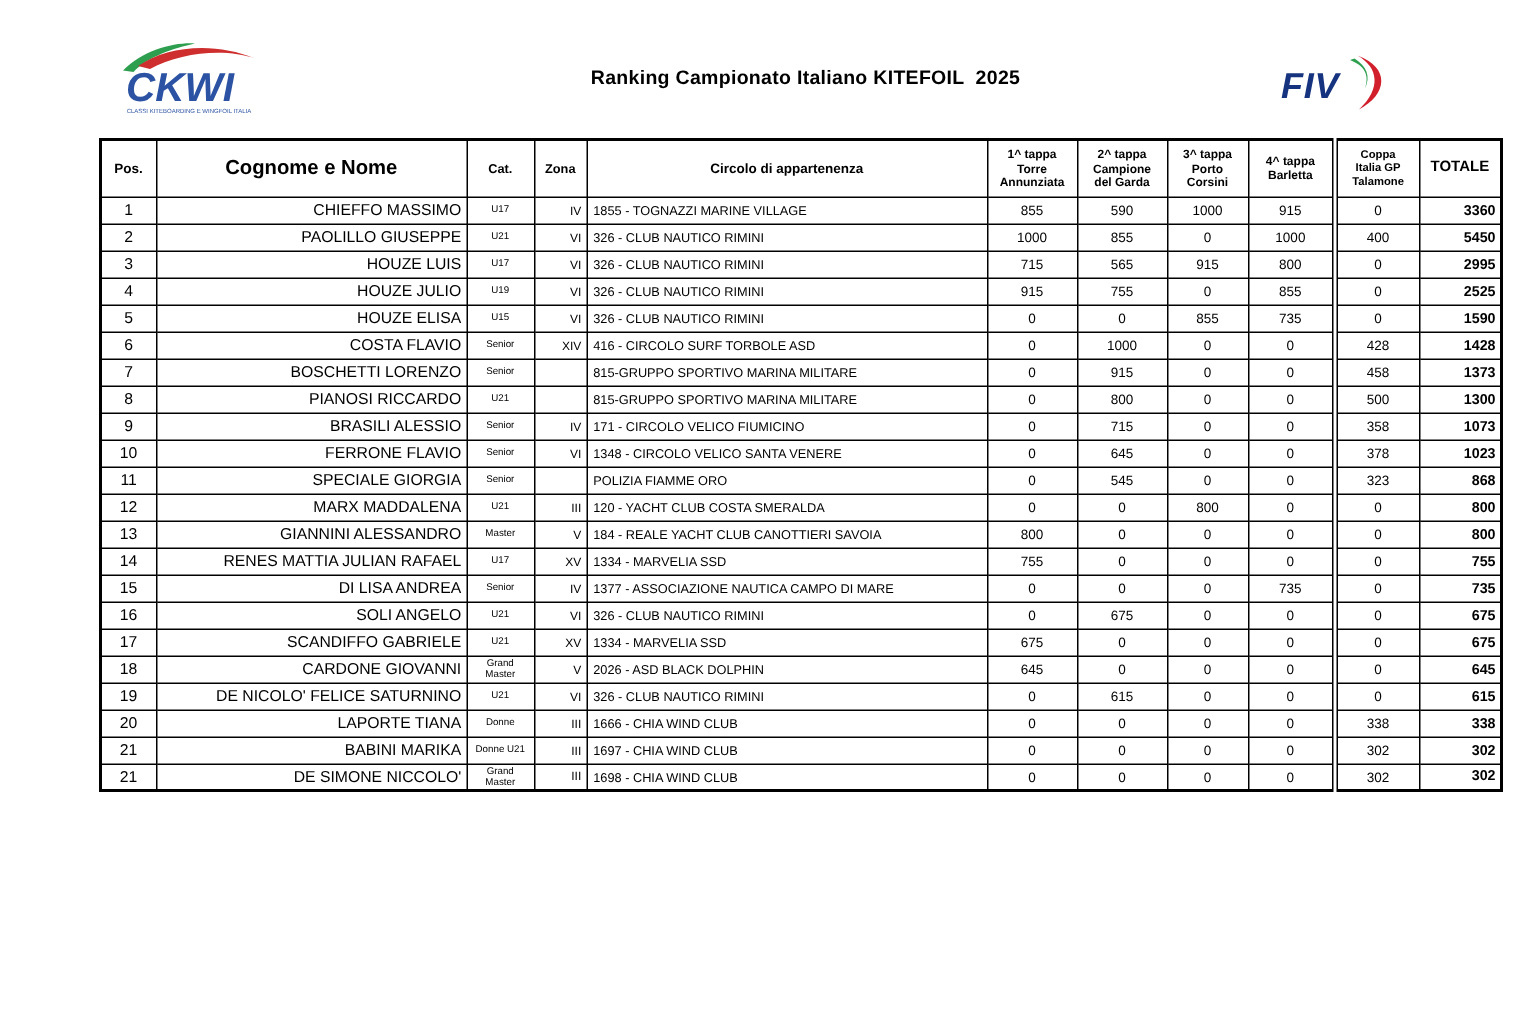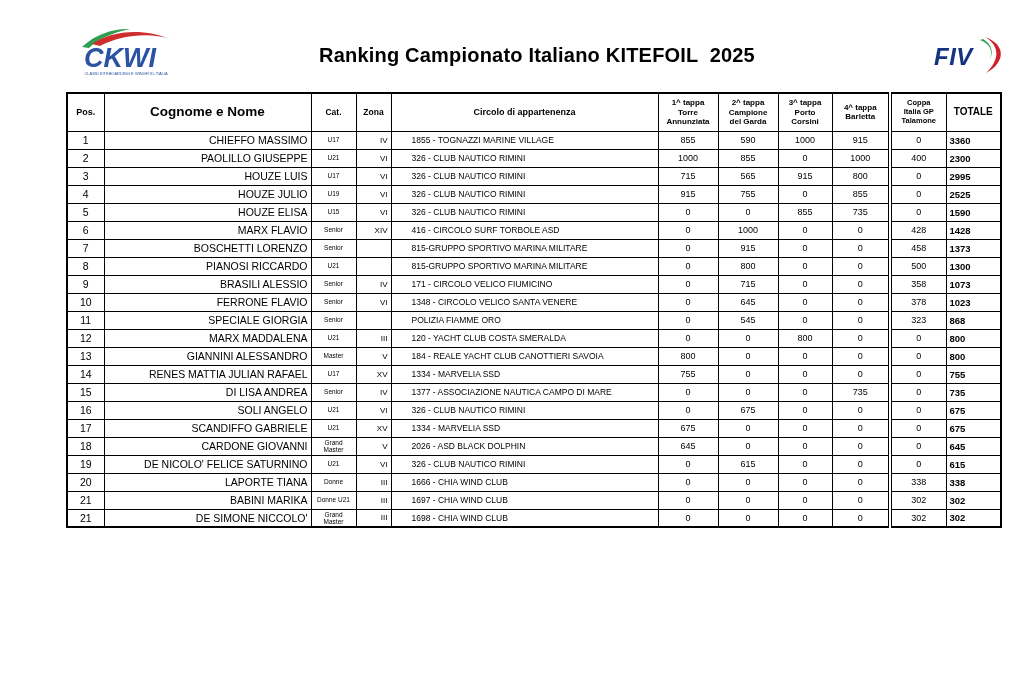--- a/index.html
+++ b/index.html
@@ -11,27 +11,27 @@
     color: #000;
     position: relative;
     overflow: hidden;
   }
 
   
   .page-title {
     position: absolute;
     left: 50px; right: 0; top: 44px;
     text-align: center;
-    font-size: 20px;
+    font-size: 13px;
     font-weight: bold;
     white-space: pre;
     letter-spacing: 0.2px;
   }
   .logo-ckwi { position: absolute; left: 72px; top: 26px; }
-  .logo-fiv  { position: absolute; left: 928px; top: 32px; }
+  .logo-fiv  { position: absolute; left: 848px; top: 32px; }
 
   
   .table-wrap { position: absolute; left: 66px; top: 92px; }
   table.ranking {
     border-collapse: collapse;
     table-layout: fixed;
     width: 934px;
     border: 2px solid #000;
   }
   .ranking th, .ranking td {
@@ -54,24 +54,24 @@
   th.col-cat, th.col-zona { font-size: 8.5px; }
   th.col-club  { font-size: 9px; }
   th.col-t1, th.col-t2, th.col-t3, th.col-t4 { font-size: 8px; }
   th.col-coppa { font-size: 7.5px; }
   th.col-tot   { font-size: 10px; }
 
   td.col-pos   { font-size: 10.5px; text-align: center; }
   td.col-name  { font-size: 10.5px; text-align: right; padding-left: 4px; white-space: nowrap; }
   td.col-cat   { font-size: 6.5px;  text-align: center; white-space: pre-line; line-height: 1.1; }
   td.col-zona  { font-size: 8px;    text-align: right; }
-  td.col-club  { font-size: 8.5px;  text-align: left; padding-left: 20px; white-space: nowrap; }
+  td.col-club  { font-size: 8.5px;  text-align: left; padding-left: 4px; white-space: nowrap; }
   td.col-t1, td.col-t2, td.col-t3, td.col-t4, td.col-coppa
                { font-size: 9px; text-align: center; }
-  td.col-tot   { font-size: 9.5px; text-align: left; font-weight: bold; }
+  td.col-tot   { font-size: 9.5px; text-align: right; font-weight: bold; }
 
   .col-coppa-border { border-left: 4px double #000 !important; margin-top: 40px; }
 </style>
 </head>
 <body>
 
 <div class="logo-ckwi">
   <svg width="108" height="52" viewBox="0 0 108 52">
     <path d="M10 21 C24 7, 45 2, 58 3 C44 6, 26 12, 17 22 Z" fill="#2e9e4f"></path>
     <path d="M20 18 C40 4, 72 2, 98 13 C78 6, 48 9, 28 20 Z" fill="#cf2e2e"></path>
@@ -147,21 +147,21 @@
           <td class="col-pos">2</td>
           <td class="col-name">PAOLILLO GIUSEPPE</td>
           <td class="col-cat">U21</td>
           <td class="col-zona">VI</td>
           <td class="col-club">326 - CLUB NAUTICO RIMINI</td>
           <td class="col-t1">1000</td>
           <td class="col-t2">855</td>
           <td class="col-t3">0</td>
           <td class="col-t4">1000</td>
           <td class="col-coppa col-coppa-border">400</td>
-          <td class="col-tot">2300</td>
+          <td class="col-tot">5450</td>
         </tr>
         <tr>
           <td class="col-pos">3</td>
           <td class="col-name">HOUZE LUIS</td>
           <td class="col-cat">U17</td>
           <td class="col-zona">VI</td>
           <td class="col-club">326 - CLUB NAUTICO RIMINI</td>
           <td class="col-t1">715</td>
           <td class="col-t2">565</td>
           <td class="col-t3">915</td>
@@ -190,21 +190,21 @@
           <td class="col-club">326 - CLUB NAUTICO RIMINI</td>
           <td class="col-t1">0</td>
           <td class="col-t2">0</td>
           <td class="col-t3">855</td>
           <td class="col-t4">735</td>
           <td class="col-coppa col-coppa-border">0</td>
           <td class="col-tot">1590</td>
         </tr>
         <tr>
           <td class="col-pos">6</td>
-          <td class="col-name">MARX FLAVIO</td>
+          <td class="col-name">COSTA FLAVIO</td>
           <td class="col-cat">Senior</td>
           <td class="col-zona">XIV</td>
           <td class="col-club">416 - CIRCOLO SURF TORBOLE ASD</td>
           <td class="col-t1">0</td>
           <td class="col-t2">1000</td>
           <td class="col-t3">0</td>
           <td class="col-t4">0</td>
           <td class="col-coppa col-coppa-border">428</td>
           <td class="col-tot">1428</td>
         </tr>

